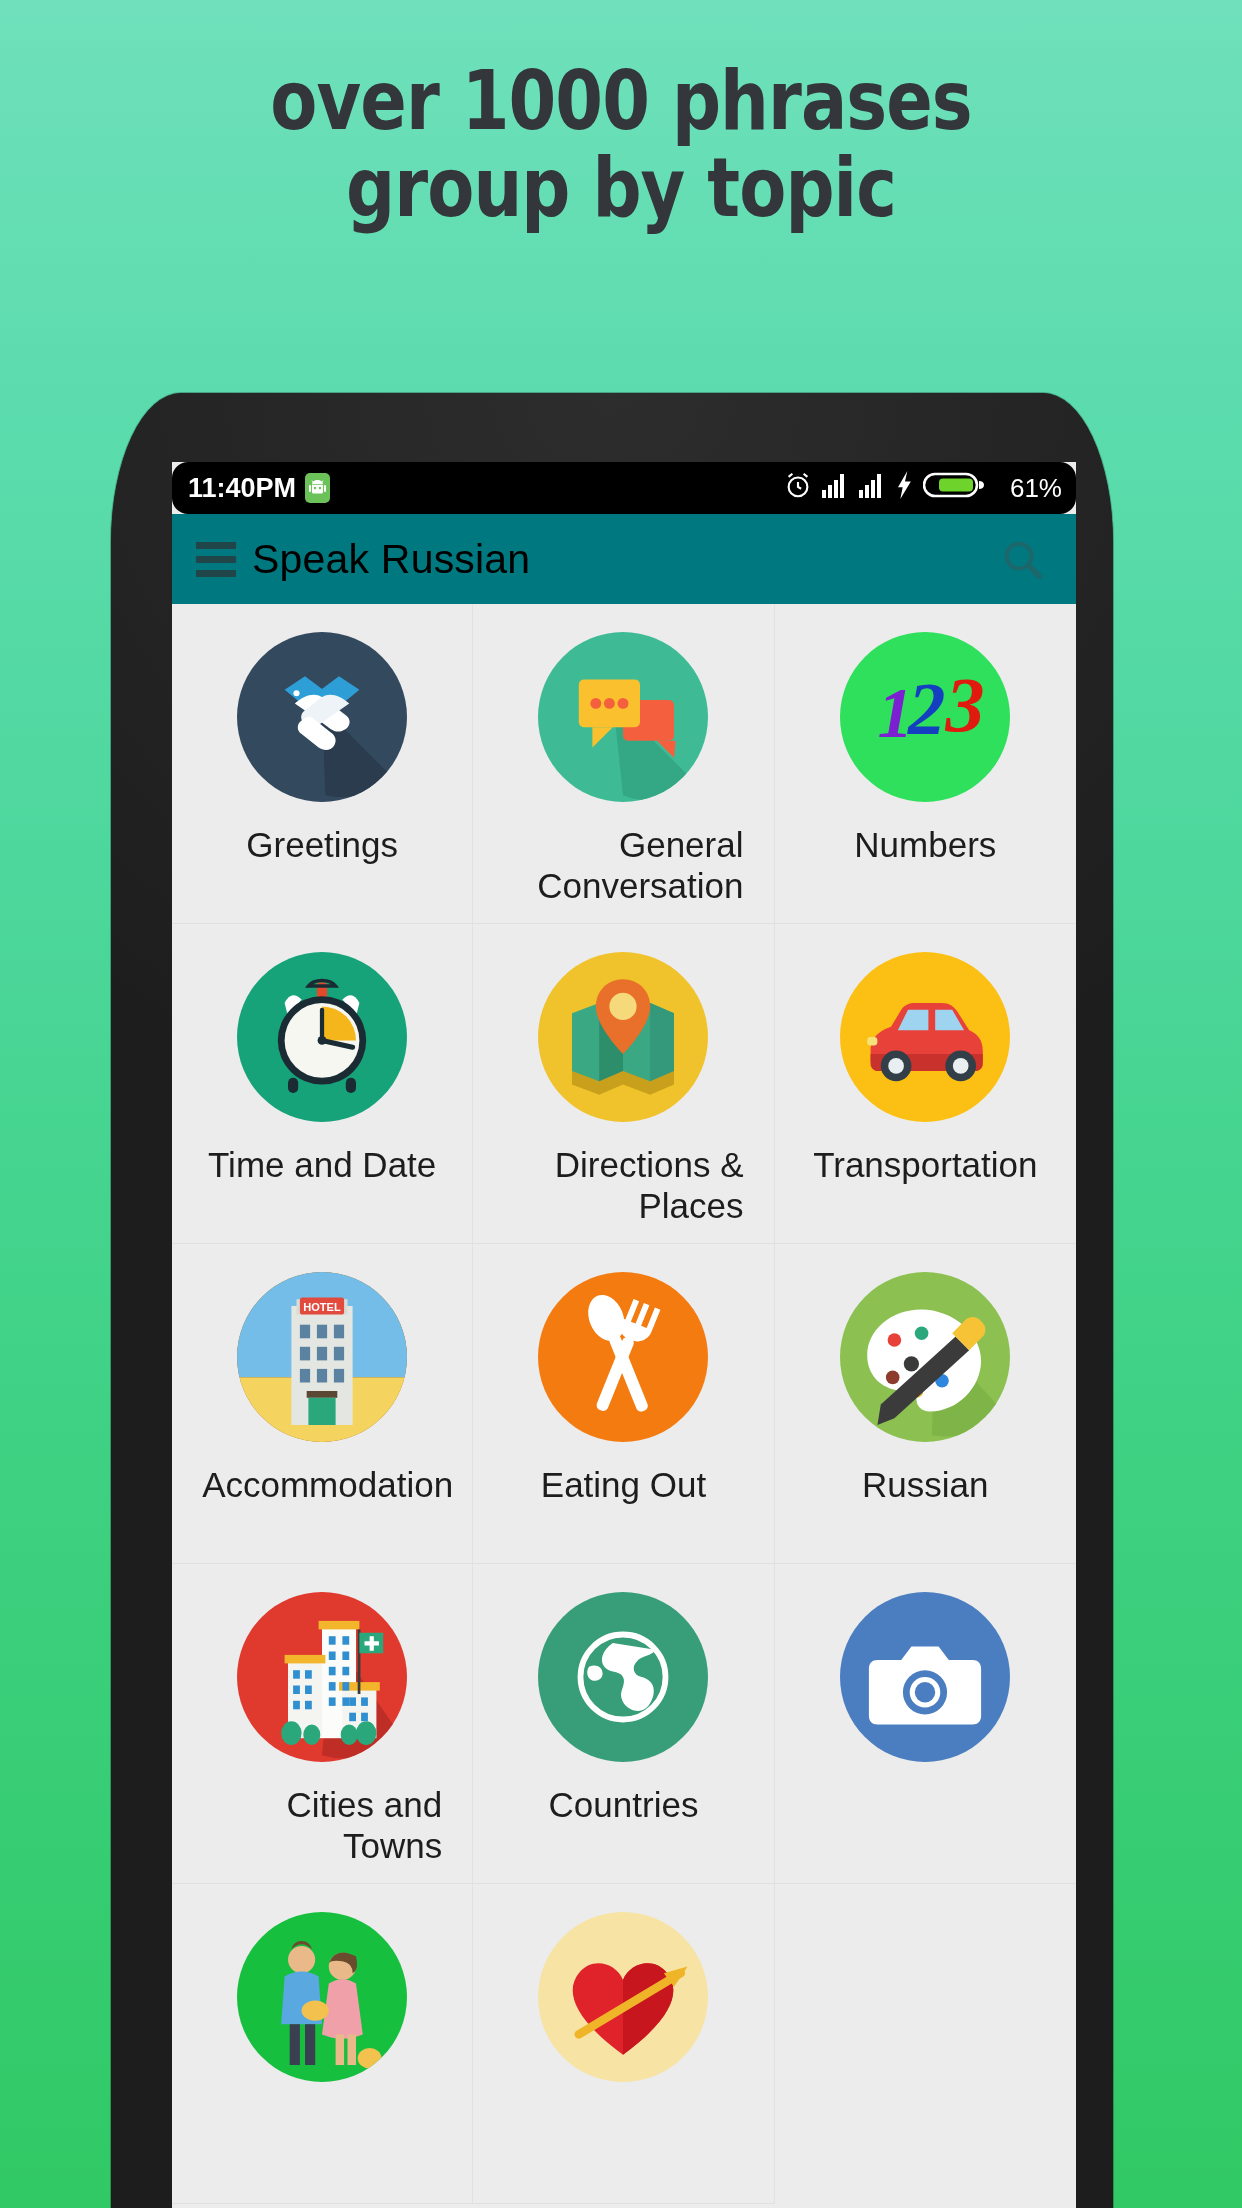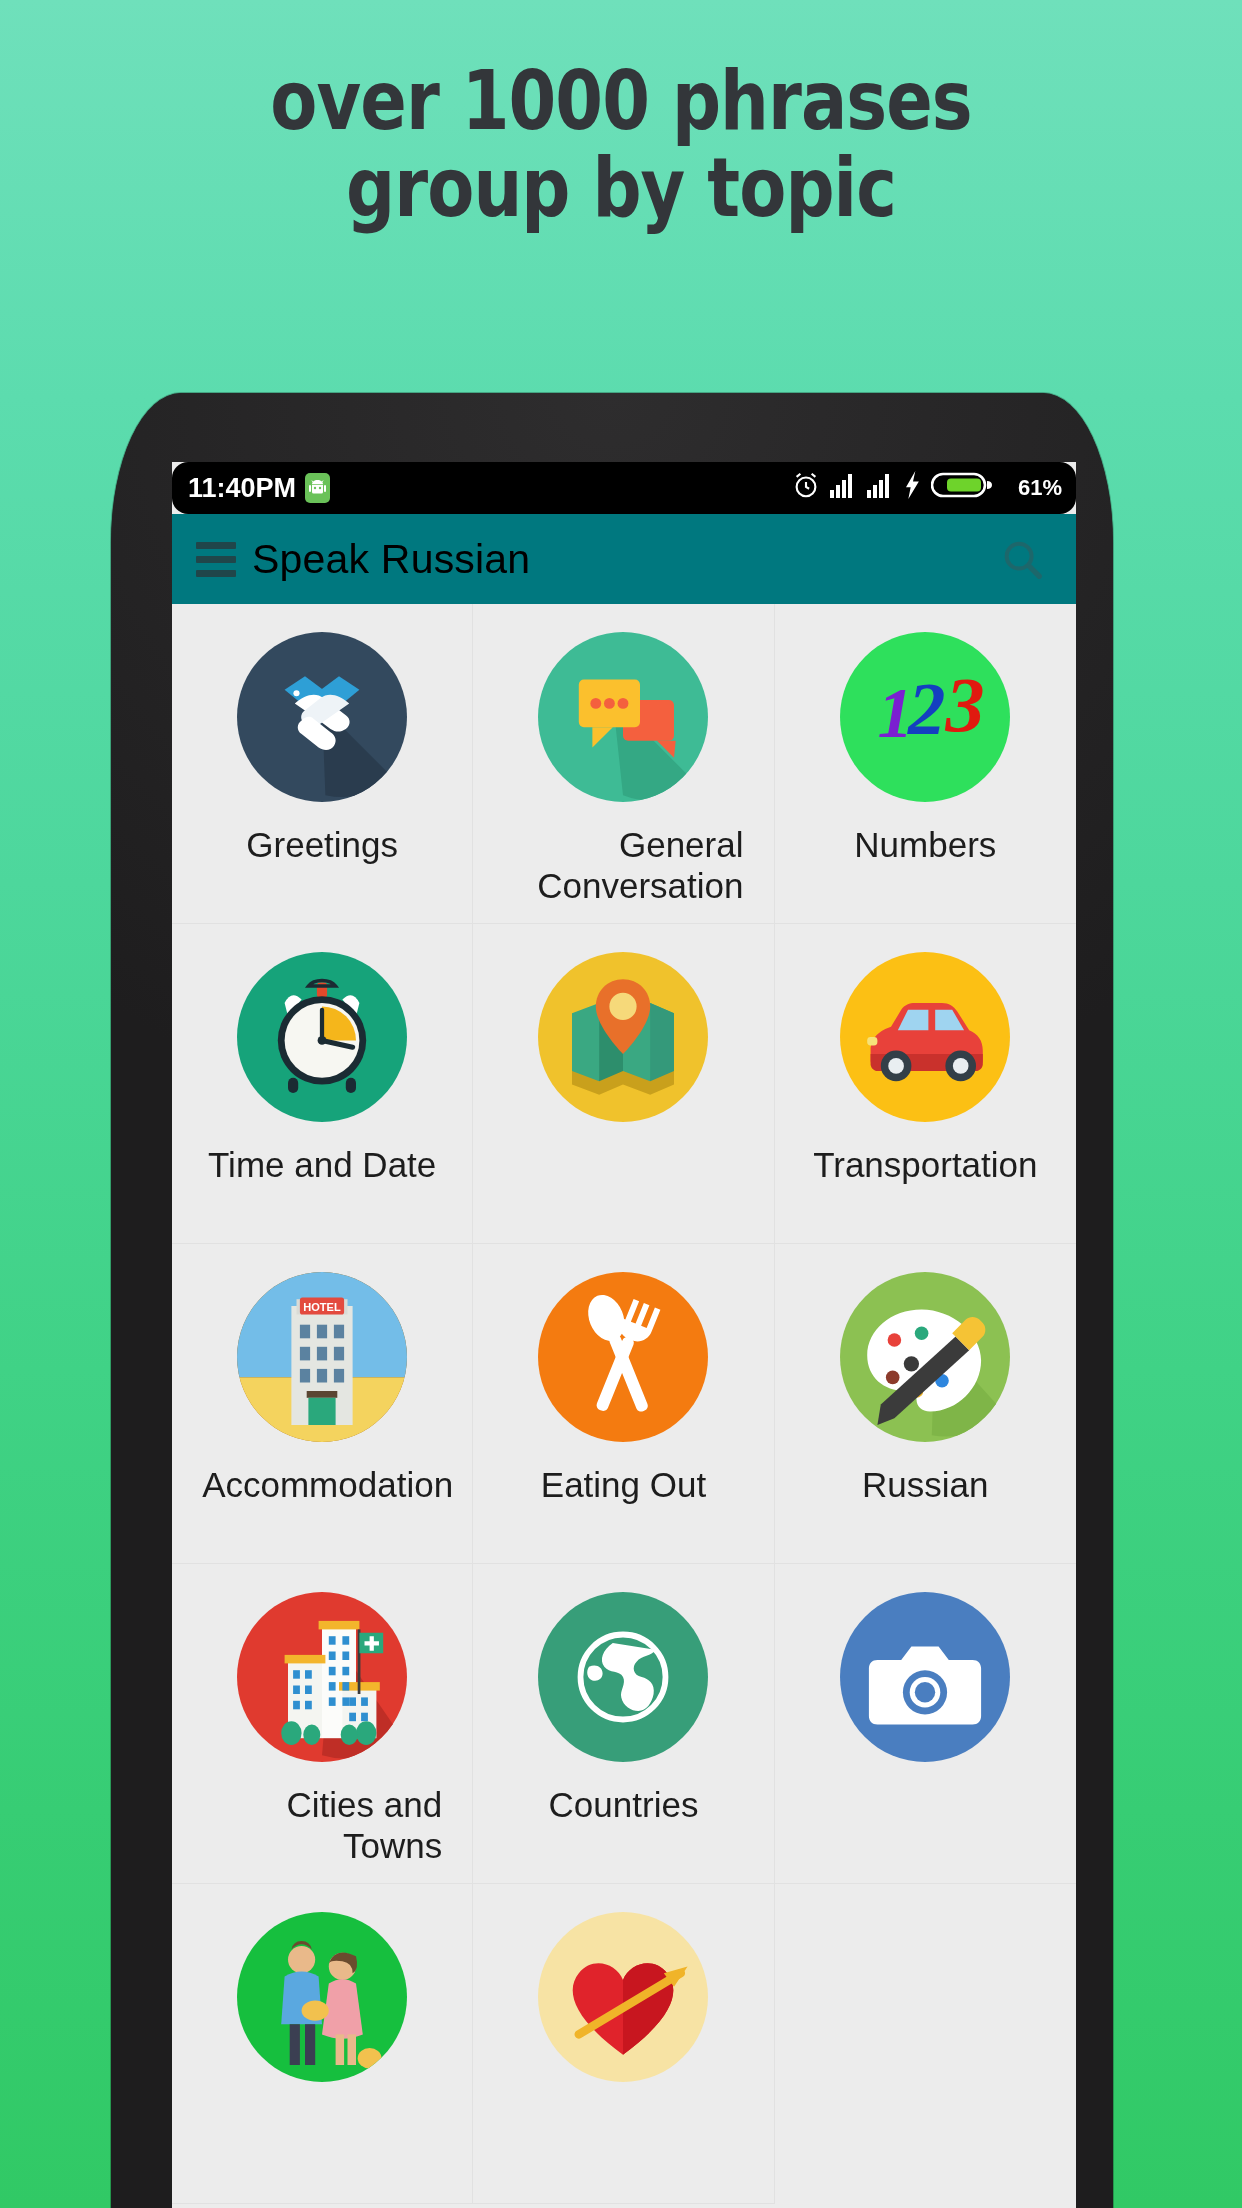--- a/index.html
+++ b/index.html
@@ -51,21 +51,21 @@
   }
   .sb-left{ display:flex; align-items:center; gap:9px; }
   .sb-spacer{ flex:1; }
   .sb-right{ display:flex; align-items:center; gap:9px; }
   .droid{
     width:25px; height:30px; background:#6ac259; border-radius:5px;
     display:flex; align-items:center; justify-content:center;
   }
   .droid svg{ display:block; }
   .sb-icon{ display:block; }
-  .battpct{ font-size:22px; font-weight:bold; letter-spacing:0; margin-left:16px;}
+  .battpct{ font-size:26px; font-weight:normal; letter-spacing:0; margin-left:16px;}
 
   
   .appbar{
     height:90px; background:#00787f;
     display:flex; align-items:center; padding:0 26px 0 24px;
     position:relative;
   }
   .hamburger{ width:40px; display:flex; flex-direction:column; gap:7px; cursor:pointer; }
   .hamburger i{ display:block; height:7px; background:#20464a; border-radius:1px; }
   .appbar-title{
@@ -271,20 +271,21 @@
             <svg width="170" height="170" viewBox="0 0 100 100">
               <path d="M20 36 L36 30 L50 36 L66 30 L80 36 L80 74 L66 80 L50 74 L36 80 L20 74 z" fill="#3aa882"></path>
               <path d="M36 30 L36 80 L50 74 L50 36 z" fill="#2d8e6c"></path>
               <path d="M66 30 L66 80 L80 74 L80 36 z" fill="#34997a"></path>
               <path d="M20 70 L36 76 L50 70 L66 76 L80 70 L80 78 L66 84 L50 78 L36 84 L20 78 z" fill="#c9a01c"></path>
               <path d="M50 16 c-9 0-16 7-16 16 0 12 16 28 16 28s16-16 16-28c0-9-7-16-16-16z" fill="#e8702a"></path>
               <circle cx="50" cy="32" r="8" fill="#f6d97a"></circle>
             </svg>
           </div>
         </div>
+        <div class="cell-label">Directions &amp; Places</div>
       </div>
 
       <div class="cell">
         <div class="icon-wrap">
           <div class="circle" style="background:#fcc014">
             <svg width="170" height="170" viewBox="0 0 100 100">
               <path d="M18 58 c0-8 6-12 12-14 l6-10 c2-3 5-4 8-4 h16 c4 0 7 2 9 5 l7 11 c5 2 8 6 8 12 v6 c0 2-2 4-4 4 H22 c-2 0-4-2-4-4z" fill="#e8413a"></path>
               <path d="M18 60 h66 v6 c0 2-2 4-4 4 H22 c-2 0-4-2-4-4z" fill="#c9312c"></path>
               <path d="M40 34 h12 v12 H34 z" fill="#9fd4f0"></path>
               <path d="M56 34 h10 l7 12 H56 z" fill="#9fd4f0"></path>

